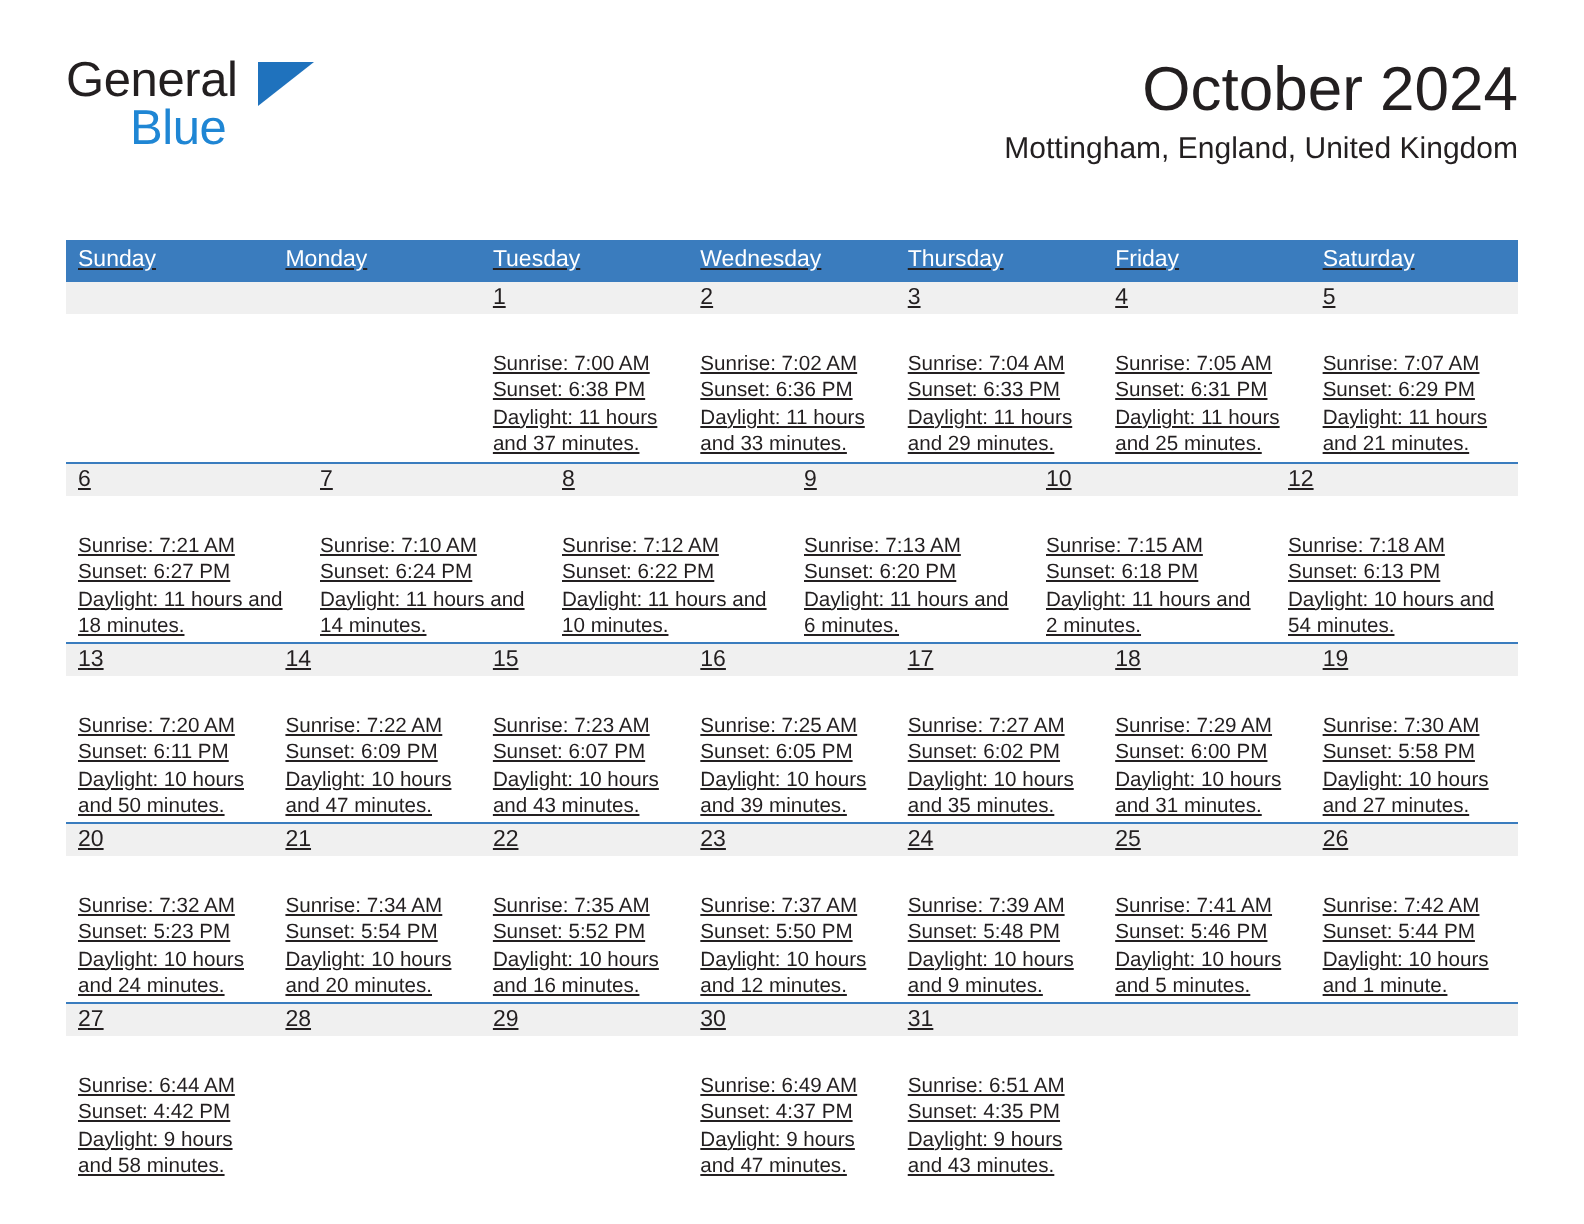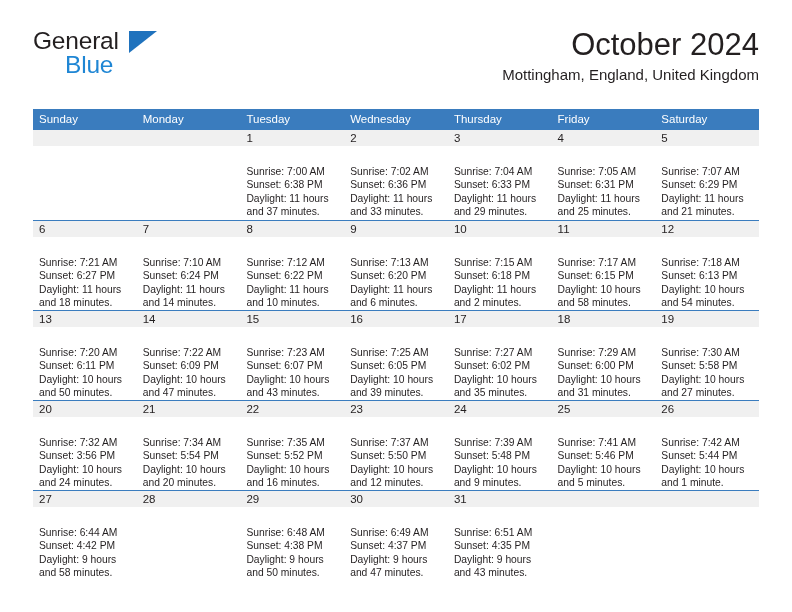--- a/index.html
+++ b/index.html
@@ -86,22 +86,23 @@
     line-height: 17px;
     color: #231f20;
     font-weight: 400;
     white-space: nowrap;
   }
 
   
   .calendar {
     position: absolute;
     left: 33px;
-    top: 109px;
+    top: 120px;
     width: 726px;
+    text-decoration: underline;
   }
   .weekdays {
     display: flex;
     background: #3a7cbe;
     height: 21px;
   }
   .weekday {
     flex: 1 1 0;
     color: #ffffff;
     font-size: 11.5px;
@@ -266,28 +267,20 @@
           </div>
           <div class="daycell">
             <div class="daynum-band">10</div>
             <div class="day-info">
               <div>Sunrise: 7:15 AM</div>
               <div>Sunset: 6:18 PM</div>
               <div>Daylight: 11 hours and 2 minutes.</div>
             </div>
           </div>
           <div class="daycell">
-            <div class="daynum-band">11</div>
-            <div class="day-info">
-              <div>Sunrise: 7:17 AM</div>
-              <div>Sunset: 6:15 PM</div>
-              <div>Daylight: 10 hours and 58 minutes.</div>
-            </div>
-          </div>
-          <div class="daycell">
             <div class="daynum-band">12</div>
             <div class="day-info">
               <div>Sunrise: 7:18 AM</div>
               <div>Sunset: 6:13 PM</div>
               <div>Daylight: 10 hours and 54 minutes.</div>
             </div>
           </div>
         </div>
         <div class="week">
           <div class="daycell">
@@ -345,21 +338,21 @@
               <div>Sunset: 5:58 PM</div>
               <div>Daylight: 10 hours and 27 minutes.</div>
             </div>
           </div>
         </div>
         <div class="week">
           <div class="daycell">
             <div class="daynum-band">20</div>
             <div class="day-info">
               <div>Sunrise: 7:32 AM</div>
-              <div>Sunset: 3:56 PM</div>
+              <div>Sunset: 5:23 PM</div>
               <div>Daylight: 10 hours and 24 minutes.</div>
             </div>
           </div>
           <div class="daycell">
             <div class="daynum-band">21</div>
             <div class="day-info">
               <div>Sunrise: 7:34 AM</div>
               <div>Sunset: 5:54 PM</div>
               <div>Daylight: 10 hours and 20 minutes.</div>
             </div>
@@ -412,25 +405,20 @@
               <div>Sunrise: 6:44 AM</div>
               <div>Sunset: 4:42 PM</div>
               <div>Daylight: 9 hours and 58 minutes.</div>
             </div>
           </div>
           <div class="daycell">
             <div class="daynum-band">28</div>
           </div>
           <div class="daycell">
             <div class="daynum-band">29</div>
-            <div class="day-info">
-              <div>Sunrise: 6:48 AM</div>
-              <div>Sunset: 4:38 PM</div>
-              <div>Daylight: 9 hours and 50 minutes.</div>
-            </div>
           </div>
           <div class="daycell">
             <div class="daynum-band">30</div>
             <div class="day-info">
               <div>Sunrise: 6:49 AM</div>
               <div>Sunset: 4:37 PM</div>
               <div>Daylight: 9 hours and 47 minutes.</div>
             </div>
           </div>
           <div class="daycell">

